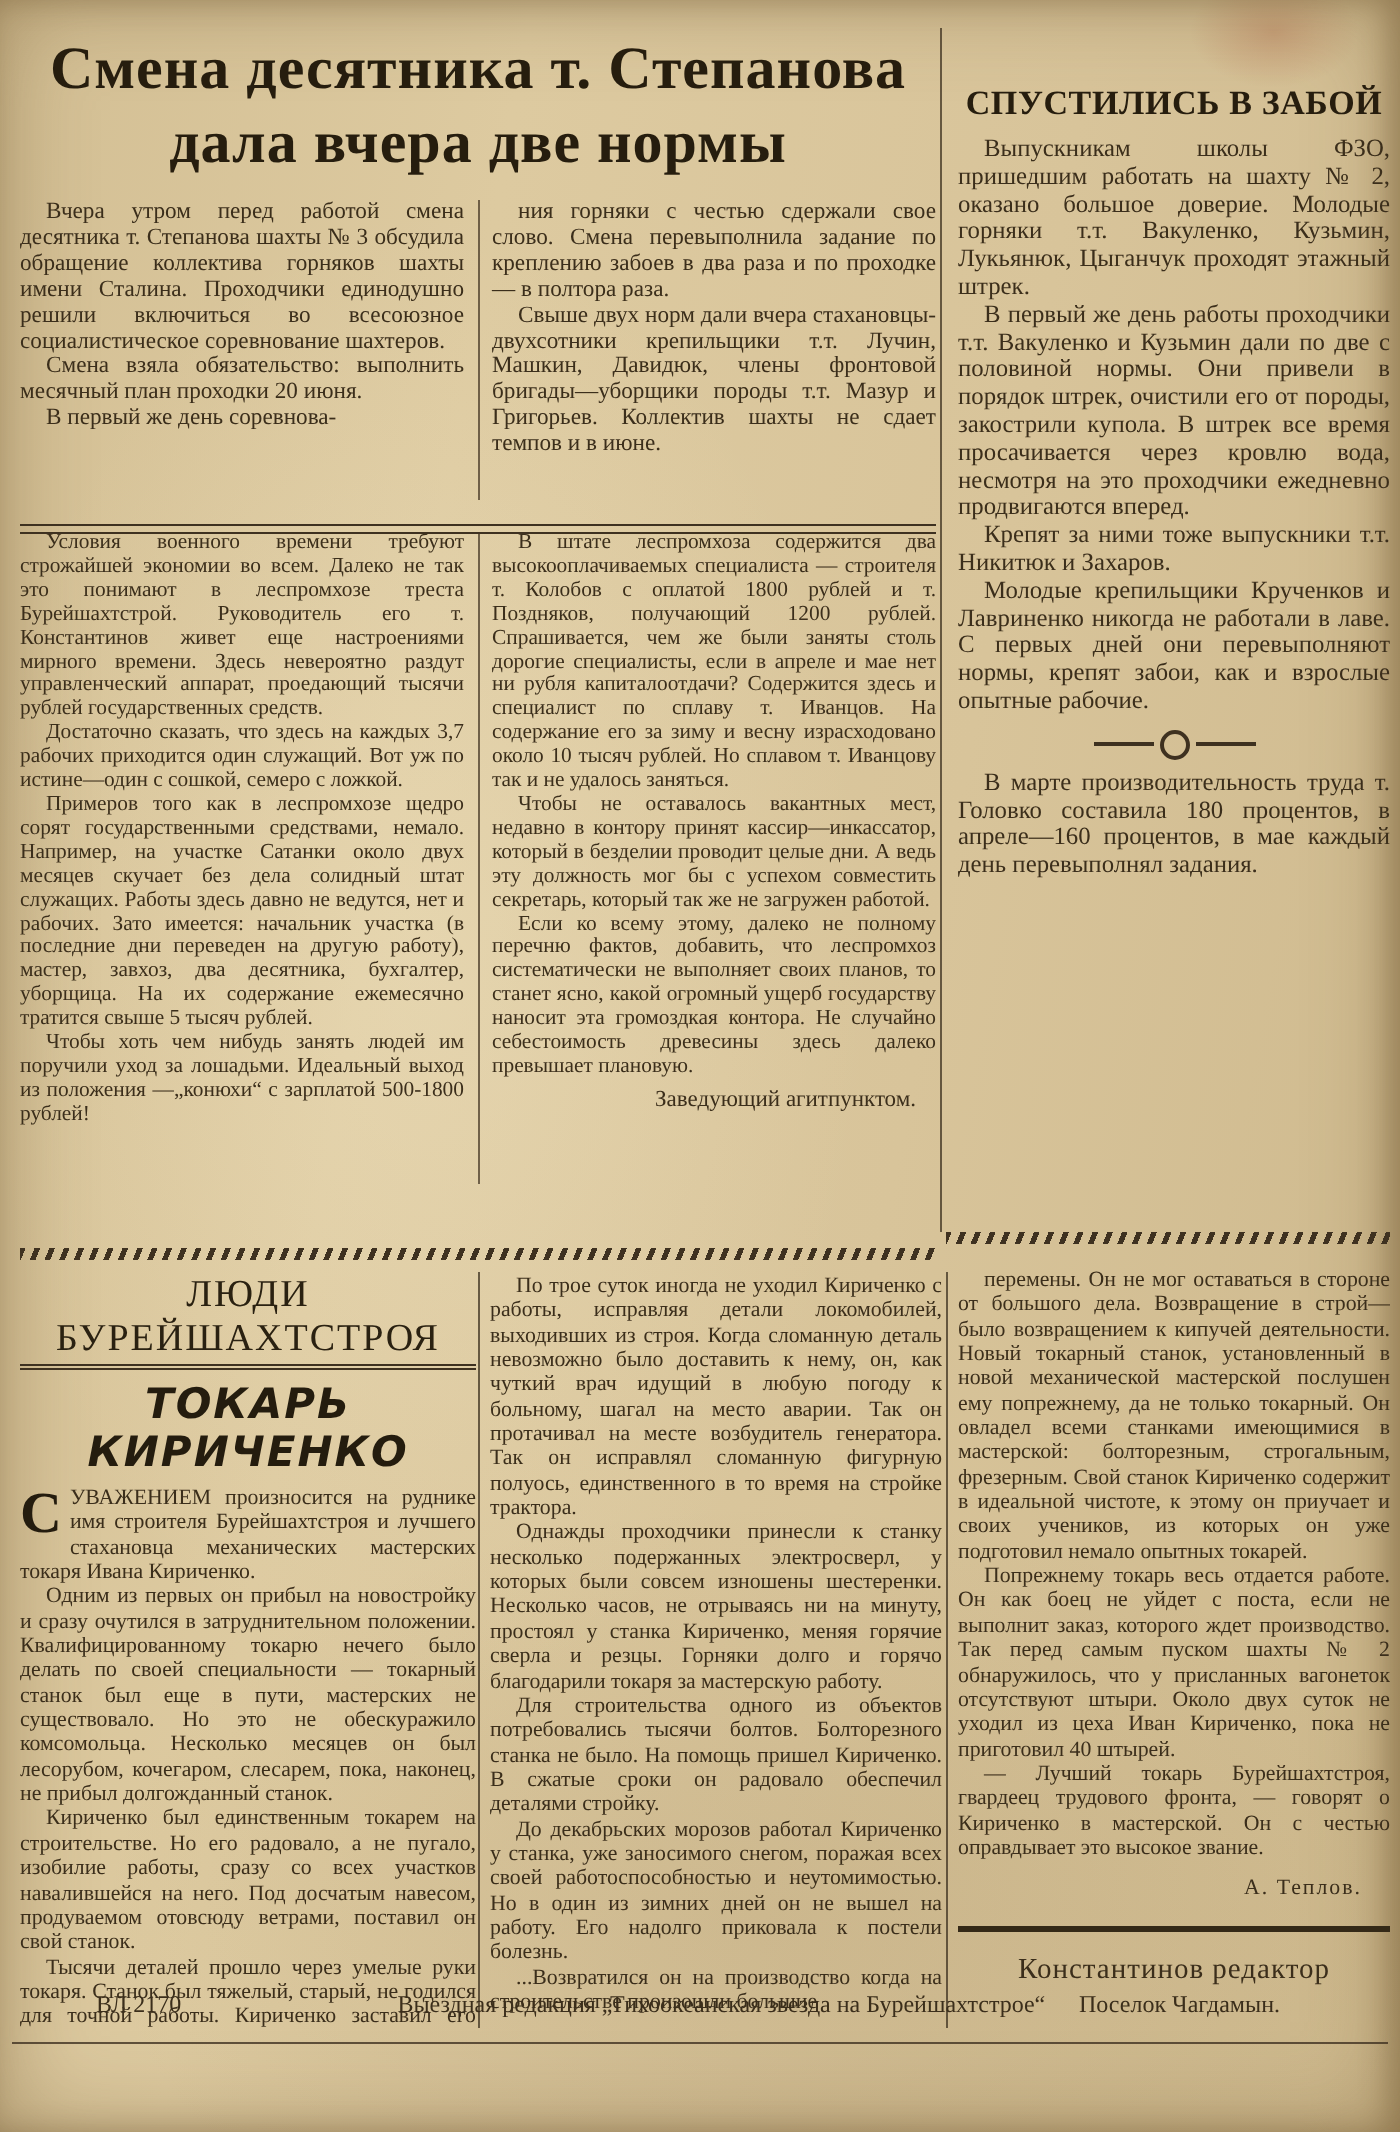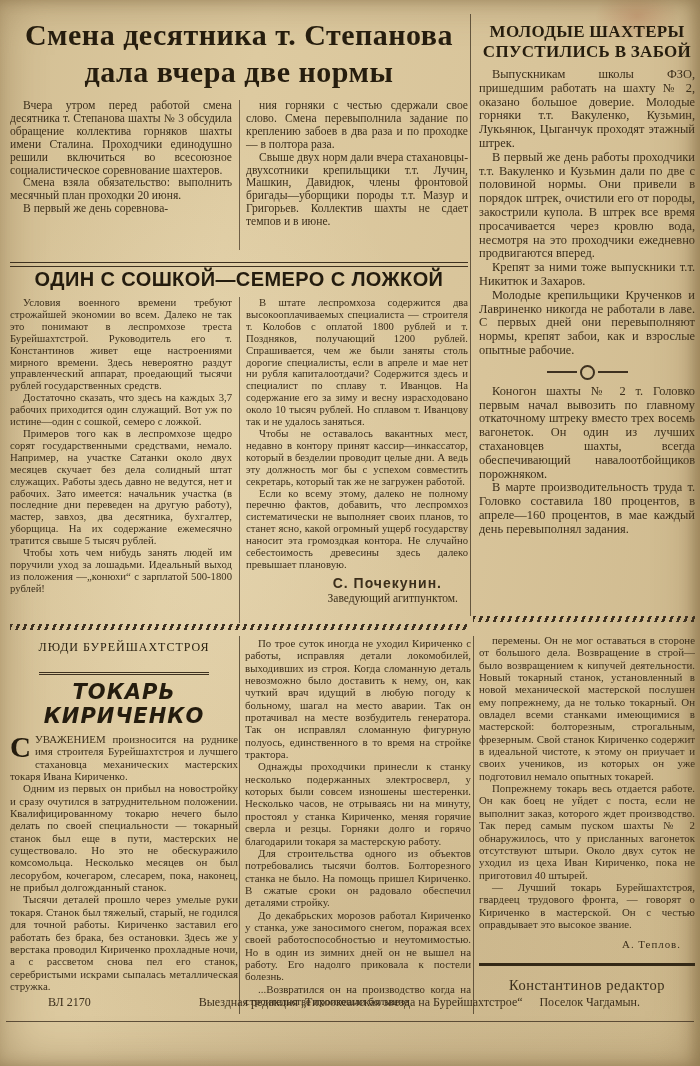--- a/index.html
+++ b/index.html
@@ -51,22 +51,22 @@
   .sig-name{font-family:"Liberation Sans","DejaVu Sans",sans-serif;font-weight:bold;
     font-size:14px;letter-spacing:1px;padding-right:26px;}
   .sig-role{font-size:11.5px;padding-right:10px;margin-top:1px;}
   
   .bcol{position:absolute;top:634px;height:380px;overflow:hidden;}
   .bcol p{font-size:10.9px;line-height:12.35px;}
   .bcol1{left:10px;width:228px;}
   .bcol2{left:245px;width:226px;padding-top:3px;}
   .bcol3{left:479px;width:216px;}
   .kicker-wrap{text-align:center;margin-top:3px;}
-  .kicker{display:inline-block;font-size:12px;letter-spacing:1px;color:#2a2111;
-    border-bottom:3px double #3e3120;padding-bottom:17px;}
+  .kicker{display:inline-block;font-size:19px;letter-spacing:1px;color:#2a2111;
+    border-bottom:3px double #3e3120;padding-bottom:1px;}
   .tokar-title{margin:5px 0 5px;text-align:center;
     font-family:"DejaVu Sans","Liberation Sans",sans-serif;
     font-style:italic;font-weight:bold;font-size:21px;letter-spacing:1px;color:#241c0e;}
   .dropcap{float:left;font-size:29px;line-height:24px;font-weight:bold;padding:2px 4px 0 0;color:#241c0e;}
   .lead{text-indent:0;}
   .tokar-sig{text-align:right;font-size:13.5px;letter-spacing:1px;padding-right:14px;margin-top:8px;
     text-indent:0;}
   
   .editor-box{margin-top:12px;border-top:3px solid #342917;padding-top:11px;text-align:center;}
   .editor-label{font-size:14.5px;letter-spacing:.5px;}
@@ -101,74 +101,72 @@
       </div>
     </div>
   </section>
 
   <div class="vrule" style="left:470px;top:14px;height:602px;"></div>
   <div class="hrule double-rule" style="left:10px;top:262px;width:458px;height:3px;background:none;"></div>
 
   <div class="right-col">
     <section>
       <h2>
-        <span>МОЛОДЫЕ ШАХТЕРЫ</span><br>
+        <br>
         <span>СПУСТИЛИСЬ В ЗАБОЙ</span>
       </h2>
       <p>Выпускникам школы ФЗО, пришедшим работать на шахту № 2, оказано большое доверие. Молодые горняки т.т. Вакуленко, Кузьмин, Лукьянюк, Цыганчук проходят этажный штрек.</p>
       <p>В первый же день работы проходчики т.т. Вакуленко и Кузьмин дали по две с половиной нормы. Они привели в порядок штрек, очистили его от породы, закострили купола. В штрек все время просачивается через кровлю вода, несмотря на это проходчики ежедневно продвигаются вперед.</p>
       <p>Крепят за ними тоже выпускники т.т. Никитюк и Захаров.</p>
       <p>Молодые крепильщики Крученков и Лавриненко никогда не работали в лаве. С первых дней они перевыполняют нормы, крепят забои, как и взрослые опытные рабочие.</p>
     </section>
 
     <div class="divider-o">
       <span class="bar"></span>
       <span class="ring"></span>
       <span class="bar"></span>
     </div>
 
     <section>
-      <p>Коногон шахты № 2 т. Головко первым начал вывозить по главному откаточному штреку вместо трех восемь вагонеток. Он один из лучших стахановцев шахты, всегда обеспечивающий навалоотбойщиков порожняком.</p>
       <p>В марте производительность труда т. Головко составила 180 процентов, в апреле—160 процентов, в мае каждый день перевыполнял задания.</p>
     </section>
   </div>
 
   <section class="art-odin">
-    <h2>ОДИН С СОШКОЙ—СЕМЕРО С ЛОЖКОЙ</h2>
     <div class="cols2">
       <div class="col">
         <p>Условия военного времени требуют строжайшей экономии во всем. Далеко не так это понимают в леспромхозе треста Бурейшахтстрой. Руководитель его т. Константинов живет еще настроениями мирного времени. Здесь невероятно раздут управленческий аппарат, проедающий тысячи рублей государственных средств.</p>
         <p>Достаточно сказать, что здесь на каждых 3,7 рабочих приходится один служащий. Вот уж по истине—один с сошкой, семеро с ложкой.</p>
         <p>Примеров того как в леспромхозе щедро сорят государственными средствами, немало. Например, на участке Сатанки около двух месяцев скучает без дела солидный штат служащих. Работы здесь давно не ведутся, нет и рабочих. Зато имеется: начальник участка (в последние дни переведен на другую работу), мастер, завхоз, два десятника, бухгалтер, уборщица. На их содержание ежемесячно тратится свыше 5 тысяч рублей.</p>
         <p>Чтобы хоть чем нибудь занять людей им поручили уход за лошадьми. Идеальный выход из положения —„конюхи“ с зарплатой 500-1800 рублей!</p>
       </div>
       <div class="col">
         <p>В штате леспромхоза содержится два высокооплачиваемых специалиста — строителя т. Колобов с оплатой 1800 рублей и т. Поздняков, получающий 1200 рублей. Спрашивается, чем же были заняты столь дорогие специалисты, если в апреле и мае нет ни рубля капиталоотдачи? Содержится здесь и специалист по сплаву т. Иванцов. На содержание его за зиму и весну израсходовано около 10 тысяч рублей. Но сплавом т. Иванцову так и не удалось заняться.</p>
         <p>Чтобы не оставалось вакантных мест, недавно в контору принят кассир—инкассатор, который в безделии проводит целые дни. А ведь эту должность мог бы с успехом совместить секретарь, который так же не загружен работой.</p>
         <p>Если ко всему этому, далеко не полному перечню фактов, добавить, что леспромхоз систематически не выполняет своих планов, то станет ясно, какой огромный ущерб государству наносит эта громоздкая контора. Не случайно себестоимость древесины здесь далеко превышает плановую.</p>
         <div class="sig-block">
-          <div class="sig-name">С. Почекунин.</div>
           <div class="sig-role">Заведующий агитпунктом.</div>
         </div>
       </div>
     </div>
   </section>
 
   <div class="zigzag" style="left:10px;top:624px;width:458px;"></div>
   <div class="zigzag" style="left:473px;top:616px;width:222px;"></div>
 
   <div class="bcol bcol1">
     <div class="kicker-wrap">
       <span class="kicker">ЛЮДИ БУРЕЙШАХТСТРОЯ</span>
     </div>
     <div class="tokar-title">ТОКАРЬ КИРИЧЕНКО</div>
     <p class="lead">
       <span class="dropcap">С</span><span>УВАЖЕНИЕМ произносится на руднике имя строителя Бурейшахтстроя и лучшего стахановца механических мастерских токаря Ивана Кириченко.</span>
     </p>
     <p>Одним из первых он прибыл на новостройку и сразу очутился в затруднительном положении. Квалифицированному токарю нечего было делать по своей специальности — токарный станок был еще в пути, мастерских не существовало. Но это не обескуражило комсомольца. Несколько месяцев он был лесорубом, кочегаром, слесарем, пока, наконец, не прибыл долгожданный станок.</p>
+    <p>Кириченко был единственным токарем на строительстве. Но его радовало, а не пугало, изобилие работы, сразу со всех участков навалившейся на него. Под досчатым навесом, продуваемом отовсюду ветрами, поставил он свой станок.</p>
     <p>Тысячи деталей прошло через умелые руки токаря. Станок был тяжелый, старый, не годился для точной работы. Кириченко заставил его работать без брака, без остановки. Здесь же у верстака проводил Кириченко прохладные ночи, а с рассветом снова пел его станок, серебристыми искрами сыпалась металлическая стружка.</p>
   </div>
 
   <div class="bcol bcol2">
     <p>По трое суток иногда не уходил Кириченко с работы, исправляя детали локомобилей, выходивших из строя. Когда сломанную деталь невозможно было доставить к нему, он, как чуткий врач идущий в любую погоду к больному, шагал на место аварии. Так он протачивал на месте возбудитель генератора. Так он исправлял сломанную фигурную полуось, единственного в то время на стройке трактора.</p>
     <p>Однажды проходчики принесли к станку несколько подержанных электросверл, у которых были совсем изношены шестеренки. Несколько часов, не отрываясь ни на минуту, простоял у станка Кириченко, меняя горячие сверла и резцы. Горняки долго и горячо благодарили токаря за мастерскую работу.</p>
     <p>Для строительства одного из объектов потребовались тысячи болтов. Болторезного станка не было. На помощь пришел Кириченко. В сжатые сроки он радовало обеспечил деталями стройку.</p>
     <p>До декабрьских морозов работал Кириченко у станка, уже заносимого снегом, поражая всех своей работоспособностью и неутомимостью. Но в один из зимних дней он не вышел на работу. Его надолго приковала к постели болезнь.</p>
     <p>...Возвратился он на производство когда на строительстве произошли большие</p>
   </div>

